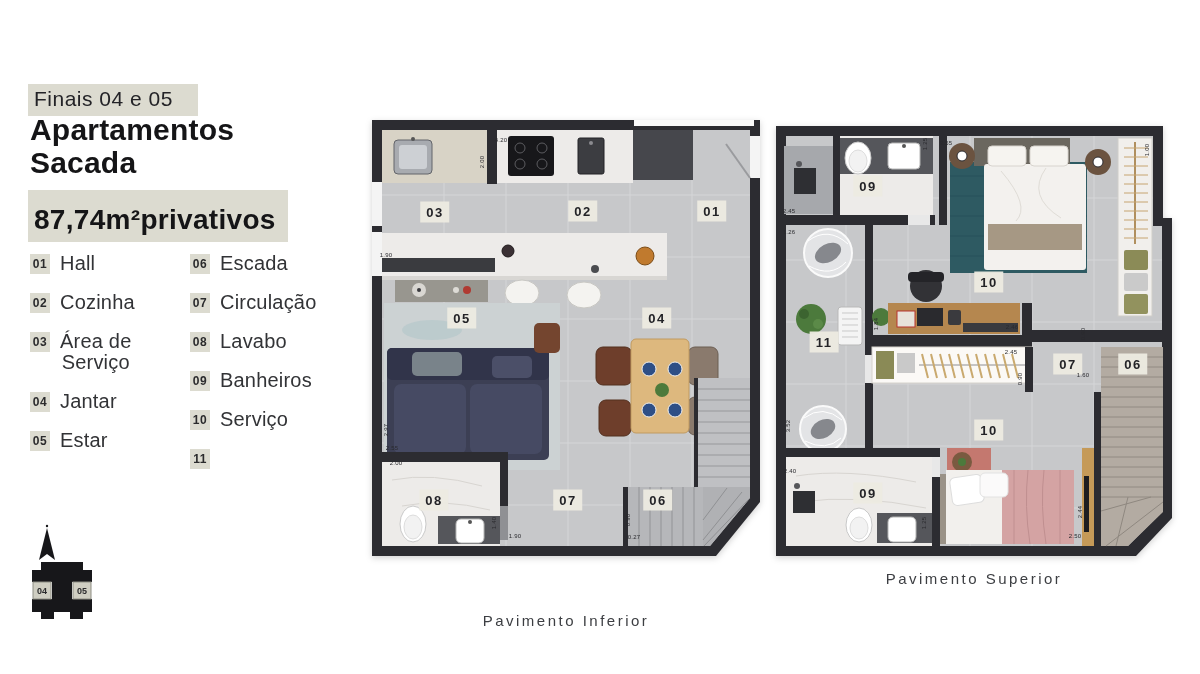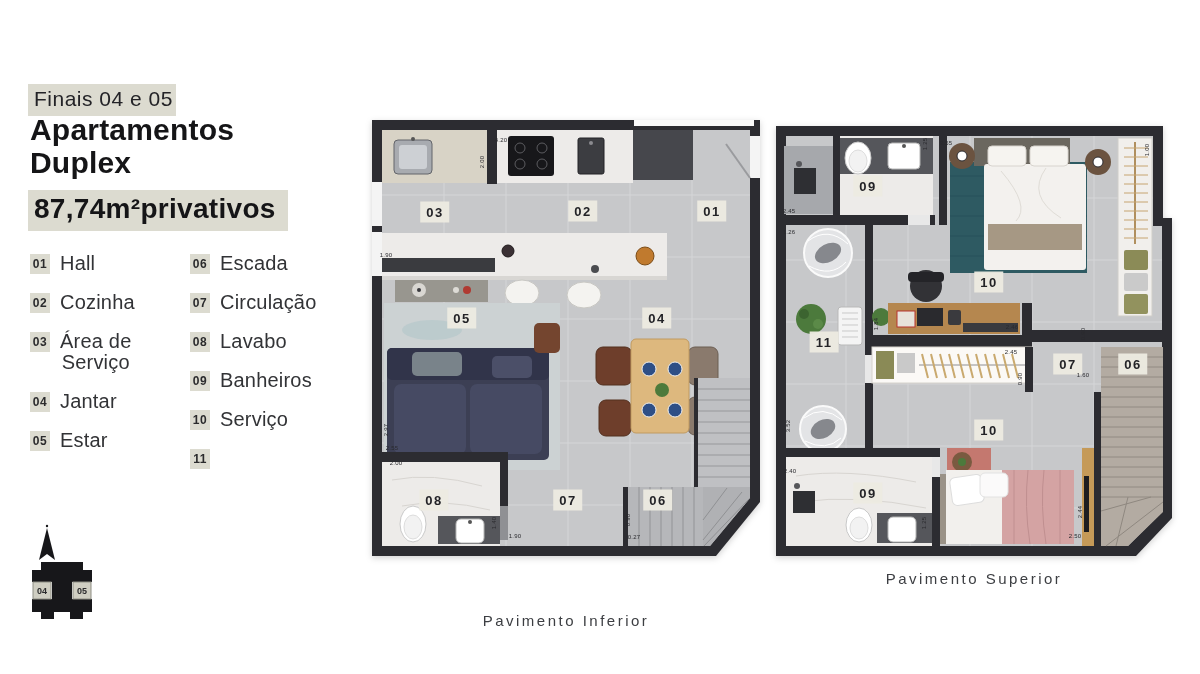--- a/index.html
+++ b/index.html
@@ -1,25 +1,25 @@
 <!DOCTYPE html>
 <html><head>
 <meta charset="utf-8">
 <style>
   html,body{margin:0;padding:0;background:#ffffff;}
   #root{position:relative;width:1200px;height:674px;background:#ffffff;overflow:hidden;
         font-family:"Liberation Sans",sans-serif;color:#1b1b1d;}
   .abs{position:absolute;}
   
   .tag{left:28px;top:84px;background:#dcdbd0;color:#232327;font-size:21px;
-       padding:3px 3px 5px 6px;letter-spacing:.5px;}
+       padding:3px 25px 5px 6px;letter-spacing:.5px;}
   .title{left:30px;top:113px;width:260px;font-size:30px;font-weight:bold;
          line-height:33px;color:#151517;letter-spacing:.2px;}
   .area-badge{left:28px;top:190px;background:#dcdbd0;color:#151517;font-size:28px;
-              font-weight:bold;padding:3px 12px 6px 6px;letter-spacing:.3px;}
+              font-weight:bold;padding:14px 12px 6px 6px;letter-spacing:.3px;}
   .legend{left:30px;top:253px;display:flex;gap:24px;}
   .legend-col{display:flex;flex-direction:column;}
   .legend-col.c1{width:136px;}
   .legend-item{display:flex;align-items:flex-start;margin-bottom:18px;}
   .legend-badge{flex:0 0 auto;width:20px;height:20px;background:#dcdbd0;color:#2b2b2d;
                 font-size:12px;font-weight:bold;display:flex;align-items:center;
                 justify-content:center;margin:1px 10px 0 0;letter-spacing:.5px;}
   .legend-label{font-size:20px;line-height:21px;color:#323336;white-space:pre-line;
                 letter-spacing:.2px;text-align:center;}
   
@@ -41,21 +41,21 @@
            letter-spacing:2.5px;color:#3c3e42;}
   .plan-inferior .caption{top:450px;margin-top:42px;}
   .plan-superior .caption{top:444px;}
 </style>
 </head>
 <body>
 
 <div id="root">
 
   <div class="abs tag">Finais 04 e 05</div>
-  <div class="abs title">Apartamentos Duplex</div>
+  <div class="abs title">Apartamentos Sacada</div>
   <div class="abs area-badge">87,74m²privativos</div>
 
   <div class="abs legend">
     <div class="legend-col c1" id="legend-col-0">
         <div class="legend-item">
           <span class="legend-badge">01</span>
           <span class="legend-label">Hall</span>
         </div>
         <div class="legend-item">
           <span class="legend-badge">02</span>

